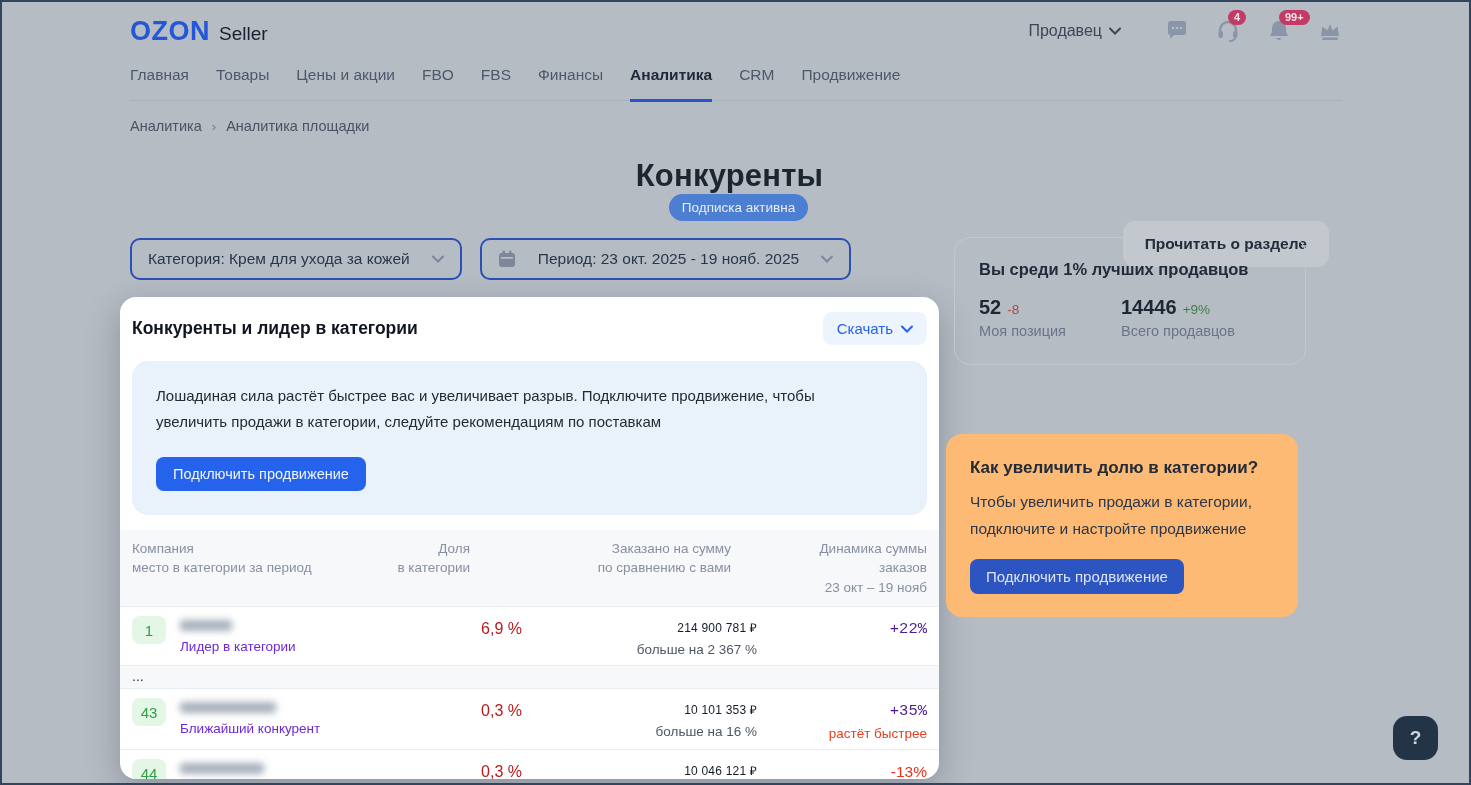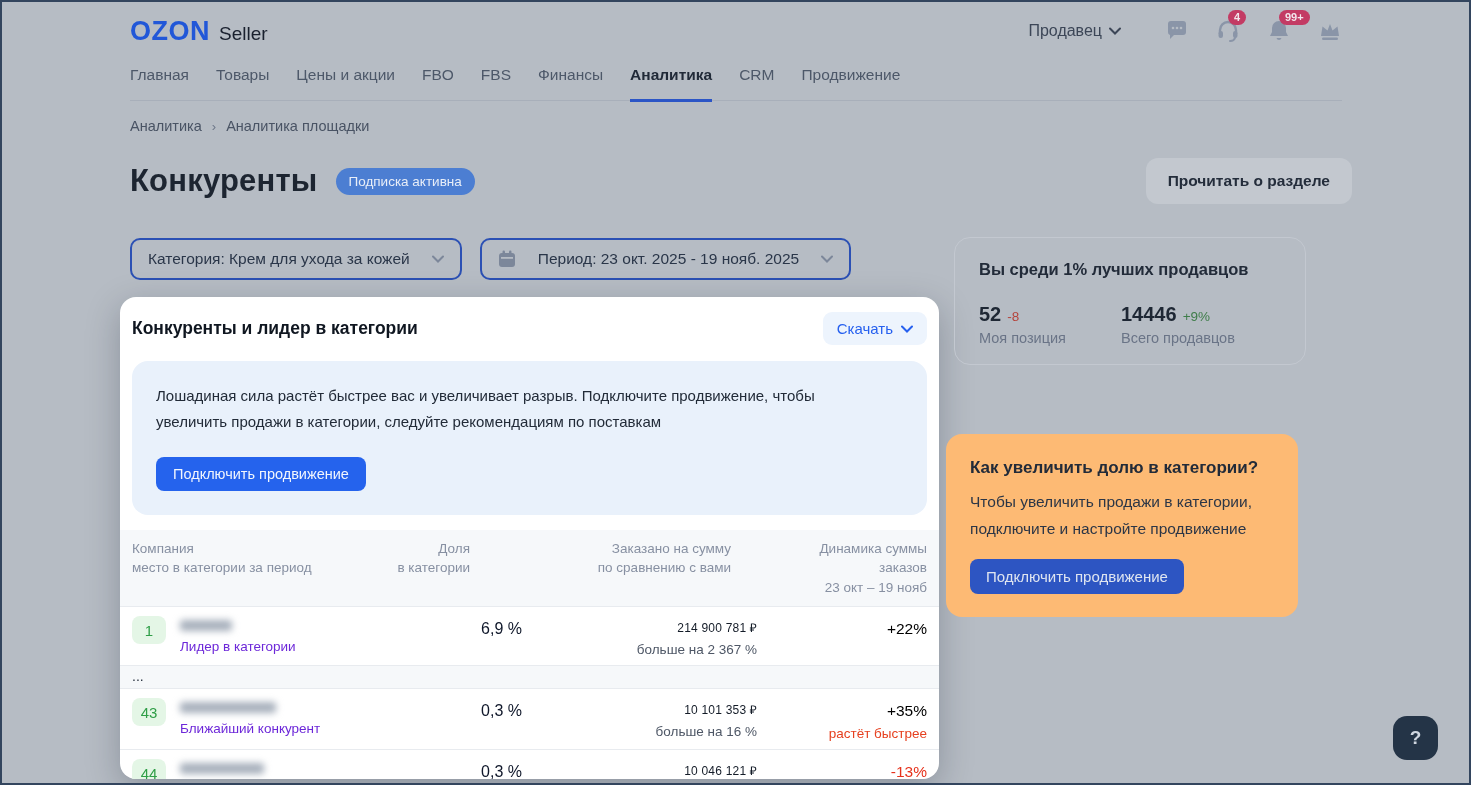--- a/index.html
+++ b/index.html
@@ -29,21 +29,21 @@
   .nav { position:absolute; left:128px; right:127px; top:64px; display:flex; gap:27px;
          border-bottom:1px solid #a8afba; }
   .nav-item { font-size:15.5px; color:#4d5869; padding-bottom:15px; cursor:pointer; white-space:nowrap; }
   .nav-item.active { color:#212a38; font-weight:bold; border-bottom:3px solid #2b55c6; margin-bottom:-2px; }
   
   .breadcrumb { position:absolute; left:128px; top:116px; display:flex; gap:10px; align-items:center;
                 font-size:14.5px; color:#495364; }
   .crumb { cursor:pointer; }
   .crumb-sep { color:#6d7789; font-size:13px; }
   
-  .title-row { position:absolute; left:128px; right:117px; top:156px; display:flex; align-items:center; }
+  .title-row { position:absolute; left:128px; right:140px; top:156px; display:flex; align-items:center;flex-direction:column; }
   .page-title { font-size:31px; font-weight:800; color:#1d2531; letter-spacing:.2px; }
   .sub-badge { margin-left:18px; background:#4c7ed2; color:#e8eef8; font-size:13.5px;
                padding:6px 13px; border-radius:999px; }
   .about-btn { margin-left:auto; background:#c3c8cf; color:#242d3b; font-size:15.5px; font-weight:bold;
                border:none; border-radius:12px; padding:14px 22px; cursor:pointer; }
   
   .filters { position:absolute; left:128px; top:236px; display:flex; gap:18px; }
   .filter-pill { display:flex; align-items:center; gap:22px; height:42px; padding:0 16px;
                  border:2px solid #2b50b4; border-radius:10px; font-size:15.5px; color:#2a3649; cursor:pointer; }
   .chev { width:12px; height:8px; }
@@ -66,34 +66,34 @@
   .t-head .col:first-child { text-align:left; }
   .row { padding:9px 12px 8px 12px; border-top:1px solid #e8ebef; }
   .company-cell { display:flex; gap:14px; }
   .rank-badge { width:34px; height:28px; border-radius:8px; background:#e4f6e6; color:#2f9e47;
                 font-size:15px; display:flex; align-items:center; justify-content:center; flex:0 0 auto; }
   .name-stack { display:flex; flex-direction:column; gap:8px; padding-top:4px; }
   .name-blur { height:11px; border-radius:3px; background:#a7b0bc; filter:blur(3.5px); }
   .w1 { width:52px; } .w2 { width:96px; } .w3 { width:84px; }
   .row-sub { font-size:13.5px; color:#6d28d9;text-align:right; }
   .cell-r { text-align:right; }
-  .val { font-size:16px; color:#0f172a; padding-top:4px; }
+  .val { font-size:16px; color:#b91c1c; padding-top:4px; }
   .sum-val { font-size:12px; color:#141c28; padding-top:3px; letter-spacing:.2px; }
   .sub-note { font-size:13.5px; color:#4e5766; margin-top:6px; }
   .dyn { font-size:15.5px; padding-top:4px; }
-  .pos { color:#000000; } .neg { color:#e6321c; }
+  .pos { color:#4c1d95;font-family:Liberation Mono, monospace; } .neg { color:#e6321c; }
   .note-red { font-size:13.5px; color:#e6401f; margin-top:6px; }
   .ellipsis-row { background:#f6f8fa; border-top:1px solid #e8ebef; padding:2px 12px 4px 12px;
                   font-size:14px; color:#2a3441; }
   
   .rank-card { position:absolute; left:952px; top:235px; width:352px; height:128px;
                border:1.5px solid #c3c8d0; border-radius:16px; padding:22px 24px; }
   .rank-card-title { font-size:16.5px; font-weight:bold; color:#222b39; }
   .stats { display:flex; margin-top:17px; }
-  .stat { min-width:142px;margin-top:7px; }
+  .stat { min-width:142px; }
   .stat-line { display:flex; align-items:baseline; gap:6px; }
   .stat-val { font-size:20px; font-weight:800; color:#1e2734; }
   .delta-neg { font-size:13.5px; color:#b5443c; }
   .delta-pos { font-size:13.5px; color:#3f7d4a; }
   .stat-label { font-size:14.5px; color:#6a7487; margin-top:4px; }
   .promo-card { position:absolute; left:944px; top:432px; width:352px; height:183px;
                 background:#fdba74; border-radius:16px; padding:24px; }
   .promo-card-title { font-size:17px; font-weight:bold; color:#222b39; }
   .promo-card-text { font-size:15.5px; color:#2c3646; line-height:1.75; margin-top:10px; }
   .promo-card-btn { margin-top:17px; background:#2d55c2; color:#dfe5f0; border:none; border-radius:8px;

